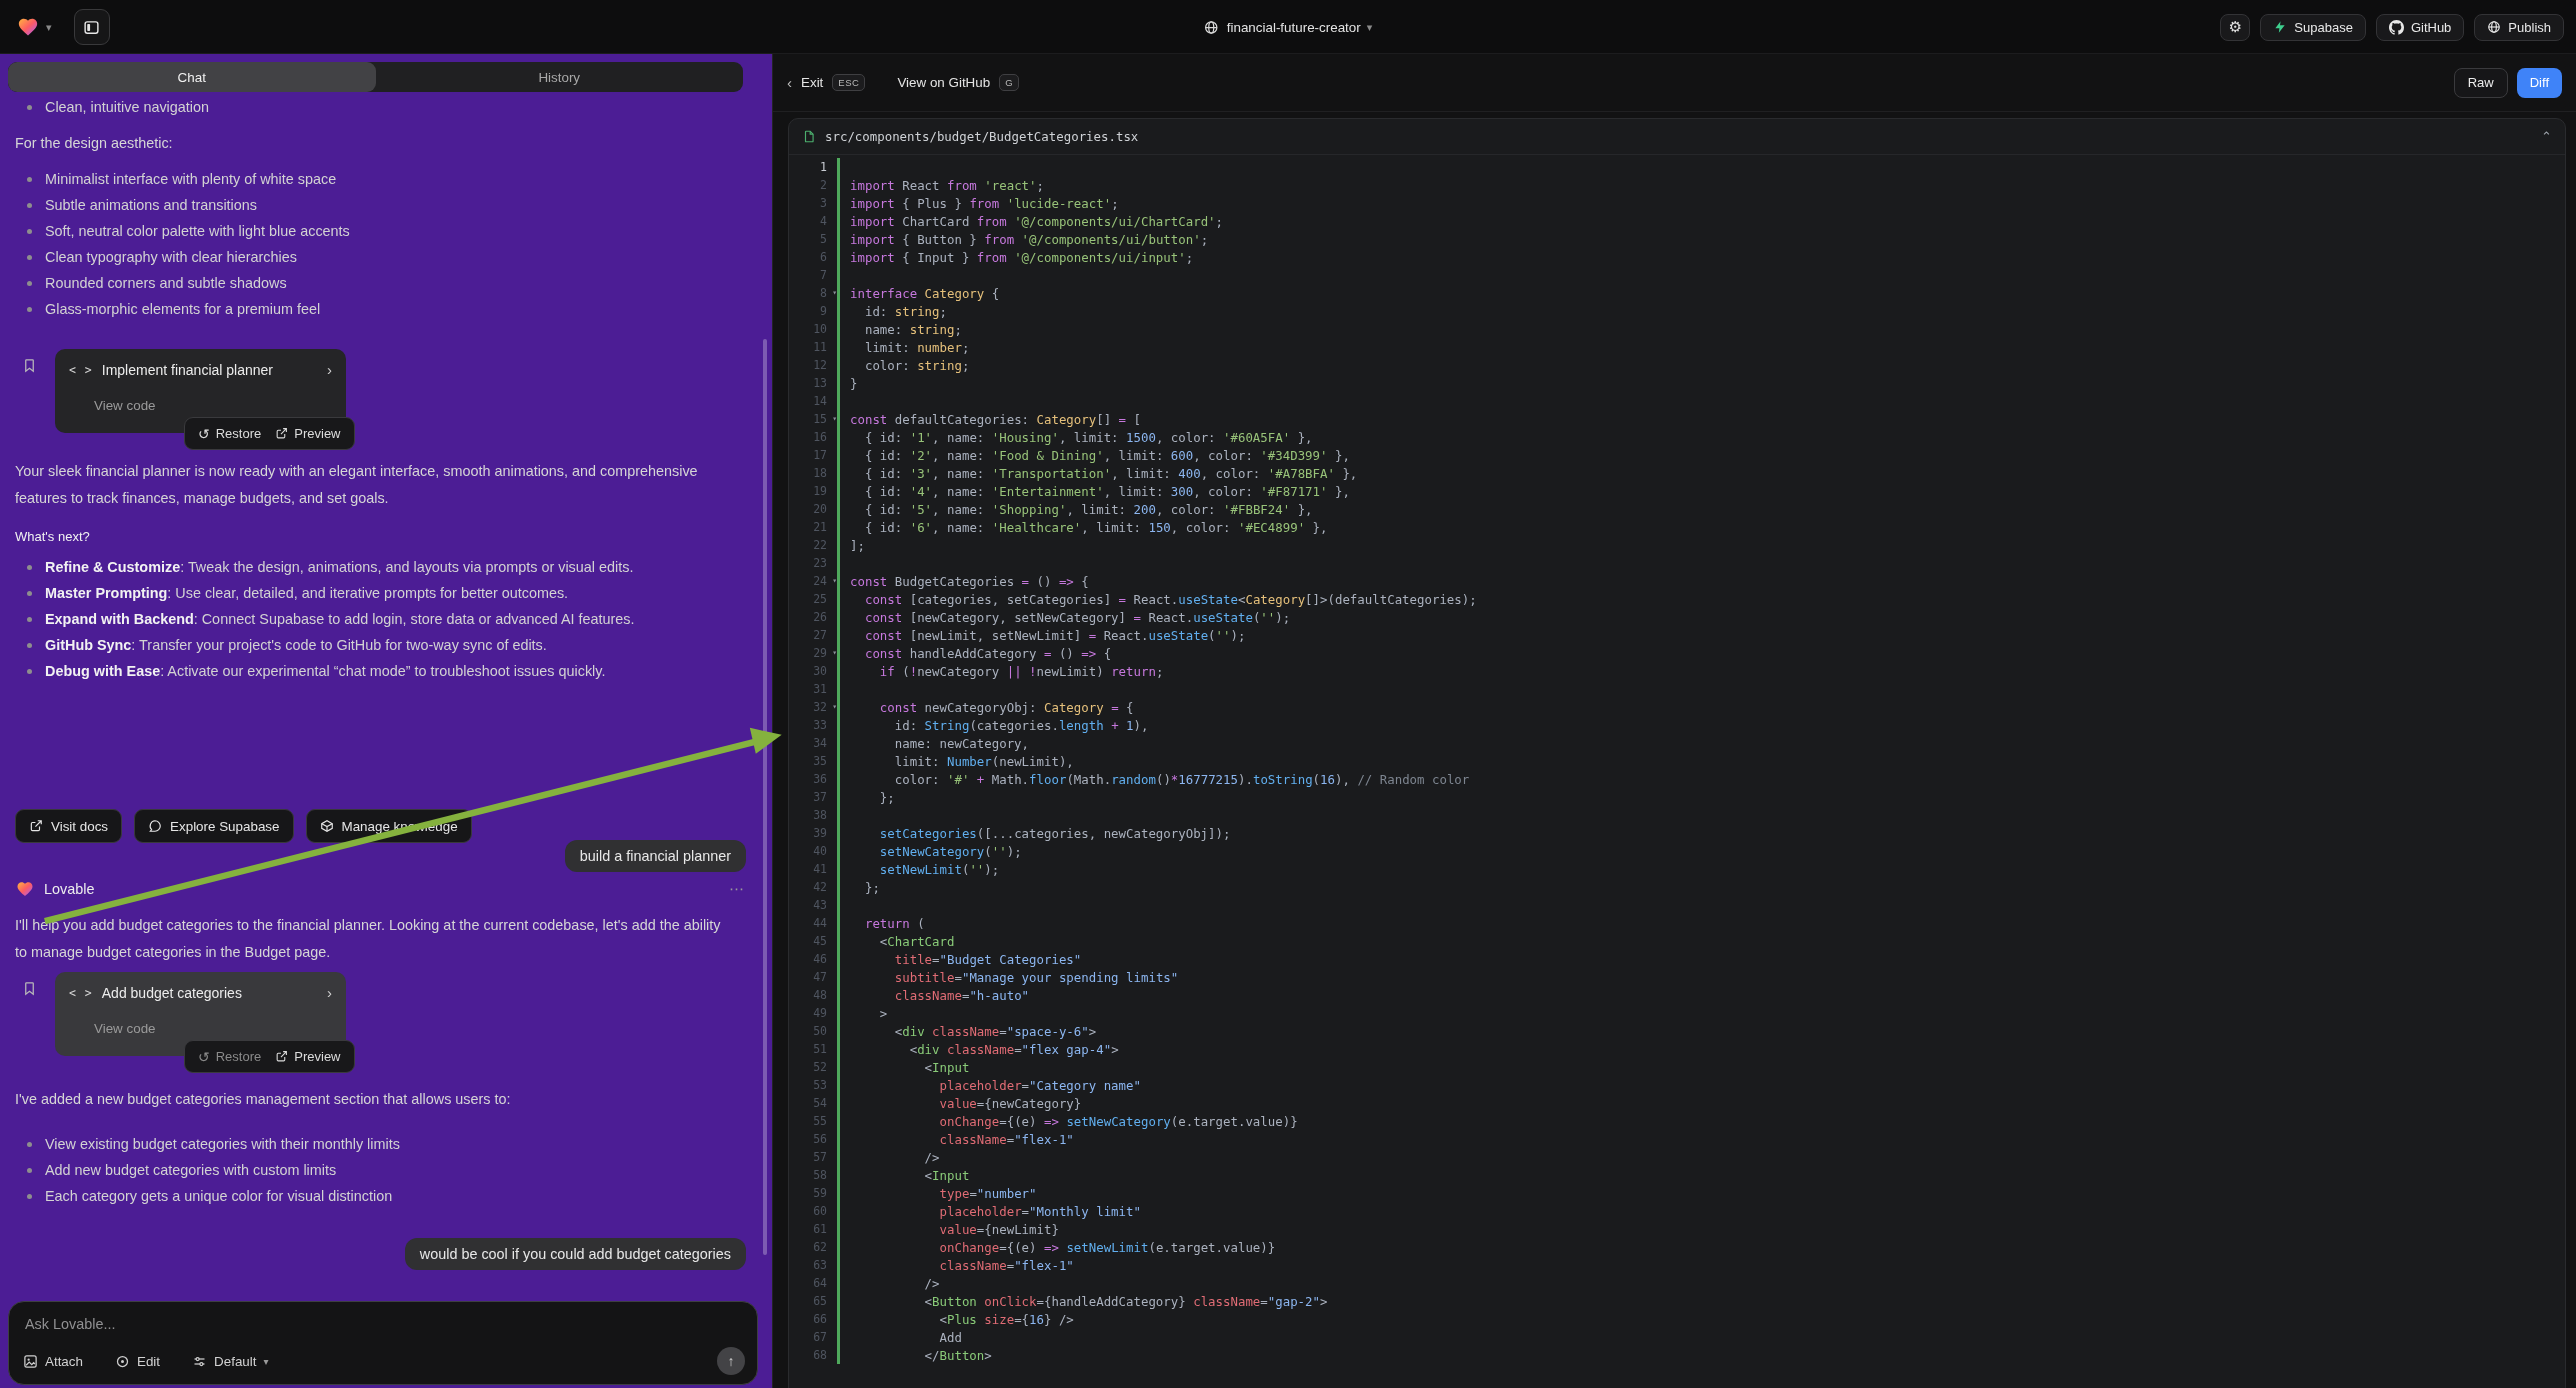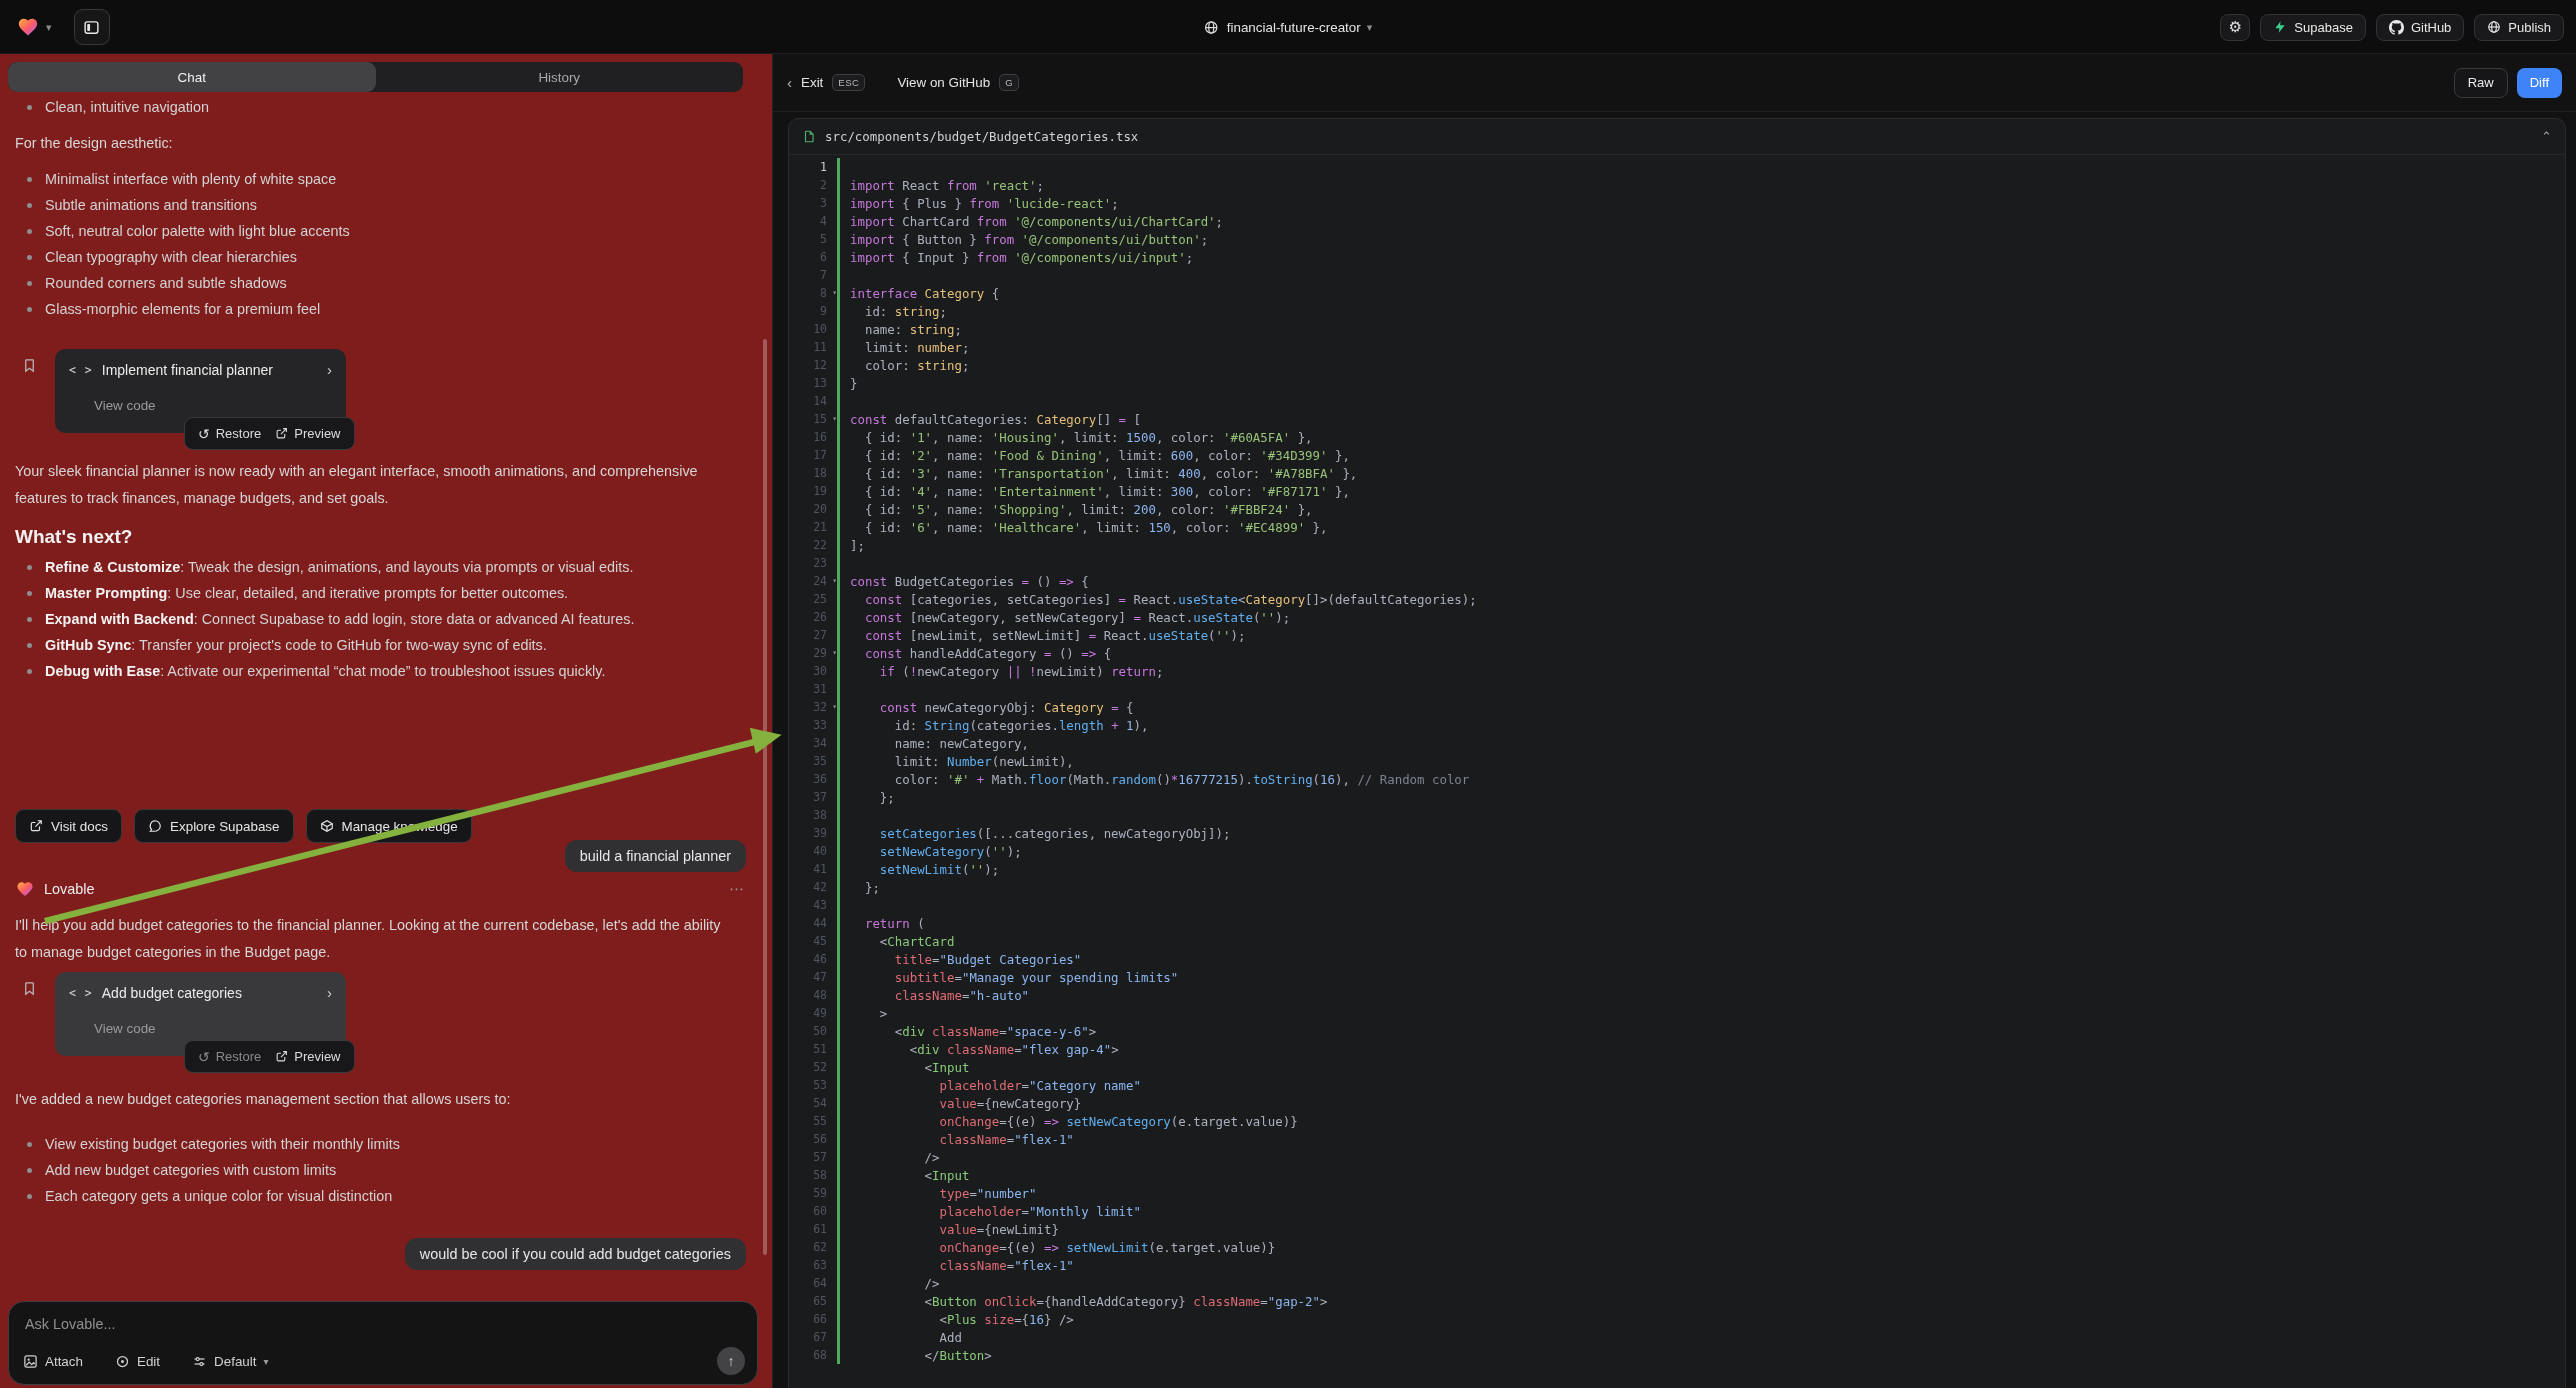--- a/index.html
+++ b/index.html
@@ -18,35 +18,35 @@
   .topbar-center { position:absolute; left:50%; top:0; transform:translateX(-50%); height:54px;
     display:flex; align-items:center; gap:8px; color:#e3e3e3; font-size:13.4px; }
   .topbar-center svg { display:block; }
   .topbar-right { position:absolute; right:12px; top:0; height:54px; display:flex; align-items:center; gap:10px; }
   .tb-btn { height:27px; display:flex; align-items:center; gap:7px; padding:0 12px; background:#19191b;
     border:1px solid #333336; border-radius:8px; color:#e8e8e8; font-size:13px; }
   .tb-icon-btn { width:30px; height:27px; padding:0; justify-content:center; }
   .gear-glyph { font-size:15px; color:#e0e0e0; }
 
   
-  .chat-panel { position:absolute; left:0; top:54px; width:772px; height:1334px; background:#7f1d1d; }
+  .chat-panel { position:absolute; left:0; top:54px; width:772px; height:1334px; background:#4c1d95; }
   .chat-tabs { position:absolute; left:8px; top:8px; width:735px; height:30px; background:#202022;
     border-radius:9px; display:flex; overflow:hidden; }
   .chat-tab { flex:1; display:flex; align-items:center; justify-content:center; font-size:13.4px; color:#a8a8a8; }
   .chat-tab.active { background:#424245; color:#f1f1f1; border-radius:9px; }
   .chat-scrollbar { position:absolute; right:5px; top:285px; width:4px; height:916px;
     background:rgba(255,255,255,.28); border-radius:2px; }
 
   .blk { position:absolute; left:15px; right:42px; font-size:14.4px; line-height:27px; color:#d6d6d6; }
   .bullets { list-style:none; }
   .bullets li { position:relative; padding-left:30px; line-height:26px; color:#d3d3d3; }
   .bullets li::before { content:""; position:absolute; left:12px; top:11px; width:5px; height:5px;
     border-radius:50%; background:#8e8e8e; }
   .bold-lead { font-weight:bold; color:#f2f2f2; }
-  .h-bold { font-weight:bold; color:#f2f2f2; font-size:19px; }
+  .h-bold { font-weight:normal; color:#f2f2f2; font-size:13px; }
 
   
   .vcard-wrap { position:absolute; left:22px; }
   .bookmark { position:absolute; left:0; top:8px; color:#b9b9b9; }
   .vcard { position:absolute; left:33px; top:0; width:291px; height:84px; background:#252527; border-radius:10px;
     padding:12px 14px; }
   .vcard.hl { background:#39393c; }
   .vcard-title-row { display:flex; align-items:center; gap:9px; color:#ececec; font-size:14px; }
   .code-glyph { font-family:"DejaVu Sans Mono", monospace; font-size:11.5px; color:#d6d6d6; letter-spacing:1px; }
   .vcard-chev { margin-left:auto; color:#d0d0d0; font-size:15px; }

